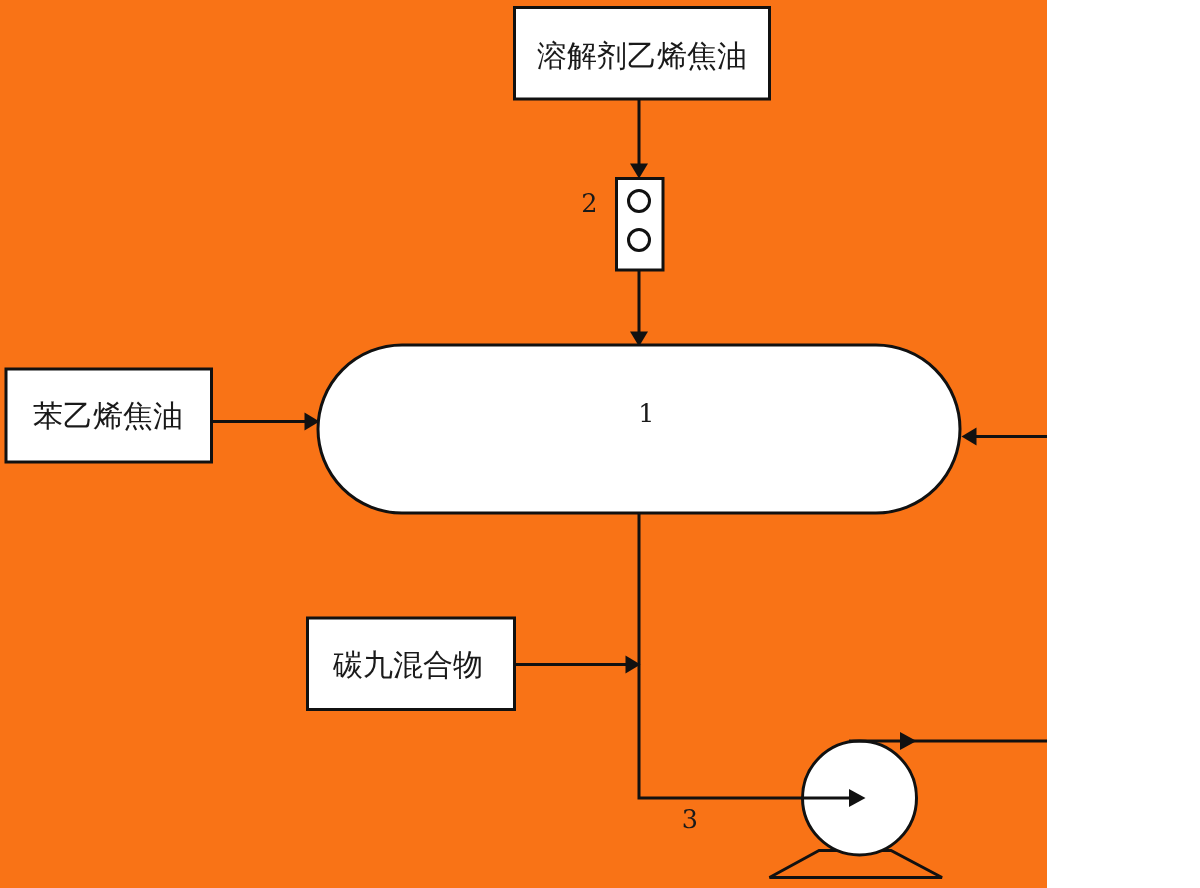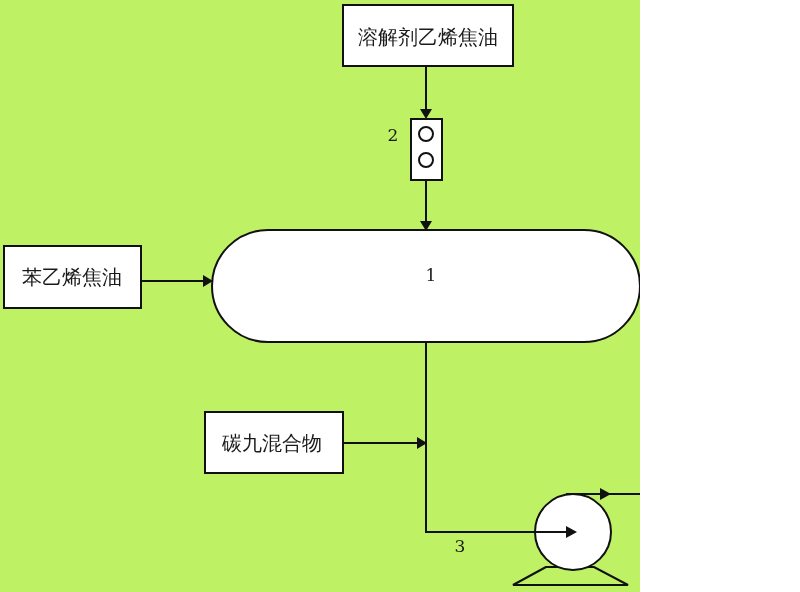--- a/index.html
+++ b/index.html
@@ -1,16 +1,16 @@
 <!DOCTYPE html>
 <html><head>
 <meta charset="utf-8">
 <style>
   html, body { margin: 0; padding: 0; background: #ffffff; }
-  #canvas { position: relative; width: 640px; height: 592px; overflow: hidden; background: #bef264; }
+  #canvas { position: relative; width: 698px; height: 592px; overflow: hidden; background: #f97316; }
   svg { position: absolute; left: 0; top: 0; }
   .lbl { font-family: "DejaVu Serif", "Liberation Serif", serif; fill: #1a1a1a; }
   .cn { font-size: 20px; }
   .num { font-size: 17px; }
   .stroke { stroke: #111; stroke-width: 2; fill: none; }
   .box { stroke: #111; stroke-width: 2; fill: #ffffff; }
   .arrowhead { fill: #111; }
 </style>
 </head>
 <body>

